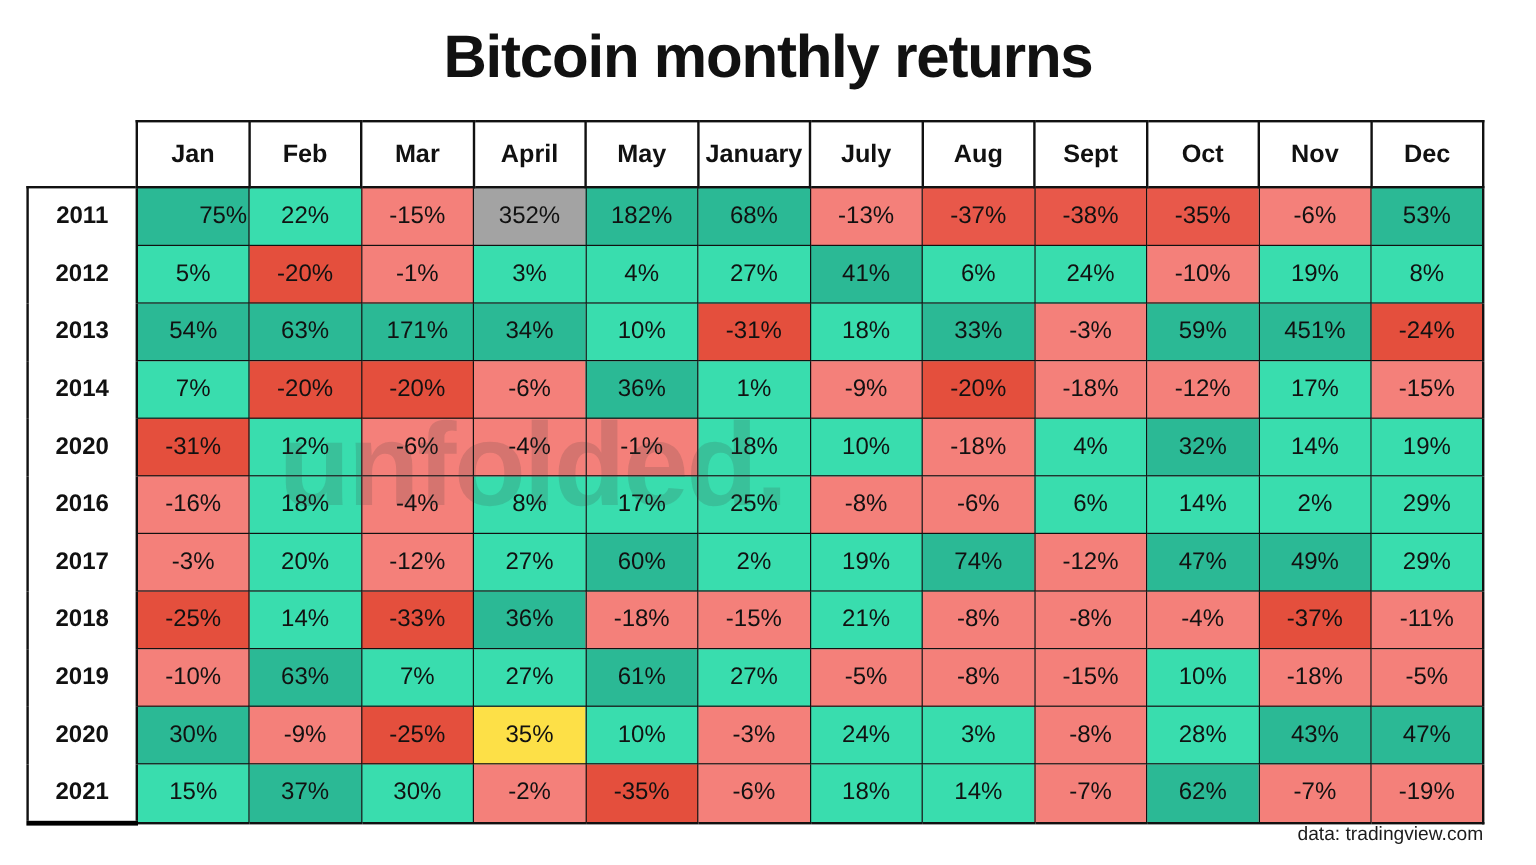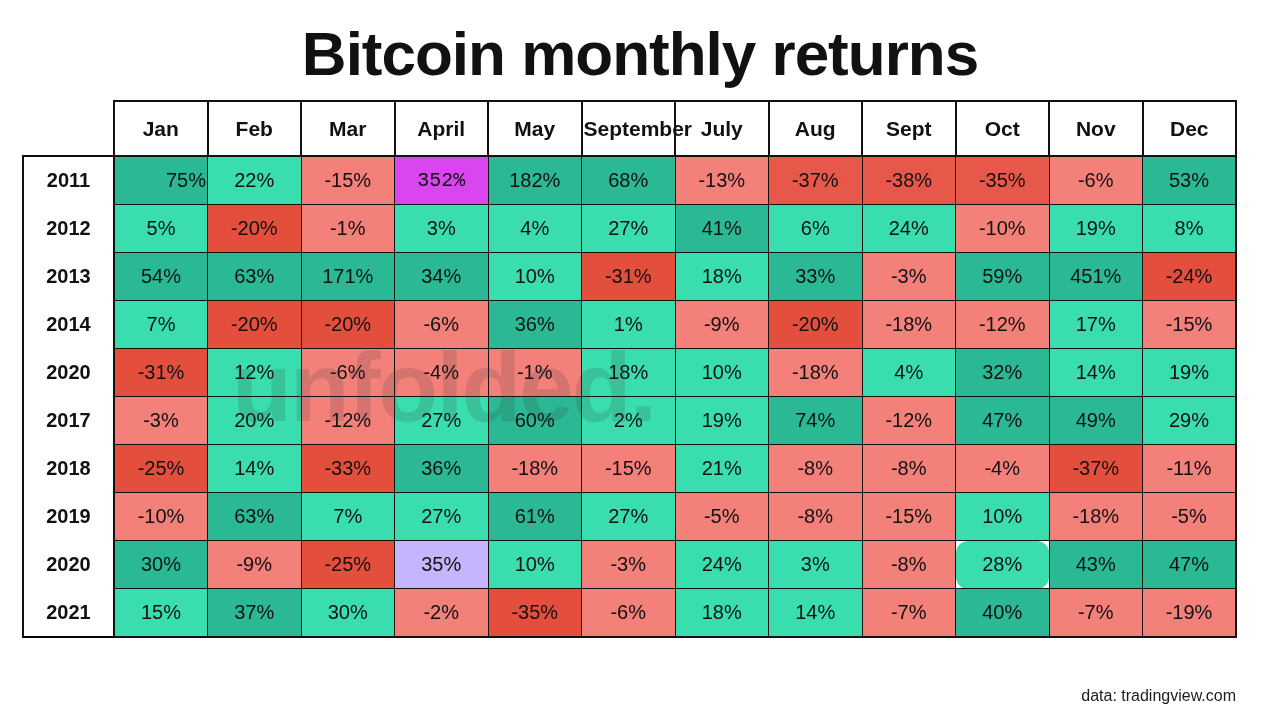--- a/index.html
+++ b/index.html
@@ -9,21 +9,21 @@
     background:#ffffff;
     font-family:"Liberation Sans", sans-serif;
     position:relative;
     overflow:hidden;
     -webkit-font-smoothing:antialiased;
   }
   #page-title{
     position:absolute;
     top:18px; left:0; width:1280px;
     text-align:center;
-    font-size:62px;
+    font-size:50px;
     font-weight:bold;
     letter-spacing:-1px;
     color:#111111;
     font-family:"Liberation Sans", sans-serif;
   }
   #table-wrap{
     position:absolute;
     left:22px; top:100px;
     width:1214px;
   }
@@ -56,21 +56,21 @@
     border-right:2px solid #111111;
     background:#ffffff;
     color:#111111;
     font-size:20px;
     font-weight:bold;
     text-align:center;
     vertical-align:middle;
     height:45px;
   }
   tr.firstrow td.year{border-top:2px solid #111111;}
-  tr.lastrow  td.year{border-bottom:2px solid #000000;}
+  tr.lastrow  td.year{border-bottom:4px solid #000000;}
 
   td.cell{
     border:1px solid #111111;
     height:45px;
     text-align:center;
     vertical-align:middle;
     font-size:20px;
     font-weight:normal;
     color:#111111;
     font-family:"Liberation Sans", sans-serif;
@@ -124,36 +124,36 @@
         <col class="monthcol">
       </colgroup>
     <thead>
       <tr>
         <th class="corner"></th>
       <th class="month">Jan</th>
           <th class="month">Feb</th>
           <th class="month">Mar</th>
           <th class="month">April</th>
           <th class="month">May</th>
-          <th class="month">September</th>
+          <th class="month">January</th>
           <th class="month">July</th>
           <th class="month">Aug</th>
           <th class="month">Sept</th>
           <th class="month">Oct</th>
           <th class="month">Nov</th>
           <th class="month">Dec</th>
         </tr>
     </thead>
     <tbody id="table-body">
         <tr class="firstrow">
           <td class="year">2011</td>
           <td class="cell firstcol" style="background: rgb(43, 185, 149); text-align: right;">75%</td>
           <td class="cell" style="background: rgb(57, 221, 174);">22%</td>
           <td class="cell" style="background: rgb(244, 128, 122);">-15%</td>
-          <td class="cell" style="background: #d946ef; font-family: Liberation Mono, monospace;">352%</td>
+          <td class="cell" style="background: #a3a3a3;">352%</td>
           <td class="cell" style="background: rgb(43, 185, 149);">182%</td>
           <td class="cell" style="background: rgb(43, 185, 149);">68%</td>
           <td class="cell" style="background: rgb(244, 128, 122);">-13%</td>
           <td class="cell" style="background: rgb(232, 88, 74);">-37%</td>
           <td class="cell" style="background: rgb(232, 88, 74);">-38%</td>
           <td class="cell" style="background: rgb(232, 88, 74);">-35%</td>
           <td class="cell" style="background: rgb(244, 128, 122);">-6%</td>
           <td class="cell lastcol" style="background: rgb(43, 185, 149);">53%</td>
         </tr>
         <tr>
@@ -210,20 +210,35 @@
           <td class="cell" style="background: rgb(244, 128, 122);">-1%</td>
           <td class="cell" style="background: rgb(57, 221, 174);">18%</td>
           <td class="cell" style="background: rgb(57, 221, 174);">10%</td>
           <td class="cell" style="background: rgb(244, 128, 122);">-18%</td>
           <td class="cell" style="background: rgb(57, 221, 174);">4%</td>
           <td class="cell" style="background: rgb(43, 185, 149);">32%</td>
           <td class="cell" style="background: rgb(57, 221, 174);">14%</td>
           <td class="cell lastcol" style="background: rgb(57, 221, 174);">19%</td>
         </tr>
         <tr>
+          <td class="year">2016</td>
+          <td class="cell firstcol" style="background: rgb(244, 128, 122);">-16%</td>
+          <td class="cell" style="background: rgb(57, 221, 174);">18%</td>
+          <td class="cell" style="background: rgb(244, 128, 122);">-4%</td>
+          <td class="cell" style="background: rgb(57, 221, 174);">8%</td>
+          <td class="cell" style="background: rgb(57, 221, 174);">17%</td>
+          <td class="cell" style="background: rgb(57, 221, 174);">25%</td>
+          <td class="cell" style="background: rgb(244, 128, 122);">-8%</td>
+          <td class="cell" style="background: rgb(244, 128, 122);">-6%</td>
+          <td class="cell" style="background: rgb(57, 221, 174);">6%</td>
+          <td class="cell" style="background: rgb(57, 221, 174);">14%</td>
+          <td class="cell" style="background: rgb(57, 221, 174);">2%</td>
+          <td class="cell lastcol" style="background: rgb(57, 221, 174);">29%</td>
+        </tr>
+        <tr>
           <td class="year">2017</td>
           <td class="cell firstcol" style="background: rgb(244, 128, 122);">-3%</td>
           <td class="cell" style="background: rgb(57, 221, 174);">20%</td>
           <td class="cell" style="background: rgb(244, 128, 122);">-12%</td>
           <td class="cell" style="background: rgb(57, 221, 174);">27%</td>
           <td class="cell" style="background: rgb(43, 185, 149);">60%</td>
           <td class="cell" style="background: rgb(57, 221, 174);">2%</td>
           <td class="cell" style="background: rgb(57, 221, 174);">19%</td>
           <td class="cell" style="background: rgb(43, 185, 149);">74%</td>
           <td class="cell" style="background: rgb(244, 128, 122);">-12%</td>
@@ -259,42 +274,42 @@
           <td class="cell" style="background: rgb(244, 128, 122);">-15%</td>
           <td class="cell" style="background: rgb(57, 221, 174);">10%</td>
           <td class="cell" style="background: rgb(244, 128, 122);">-18%</td>
           <td class="cell lastcol" style="background: rgb(244, 128, 122);">-5%</td>
         </tr>
         <tr>
           <td class="year">2020</td>
           <td class="cell firstcol" style="background: rgb(43, 185, 149);">30%</td>
           <td class="cell" style="background: rgb(244, 128, 122);">-9%</td>
           <td class="cell" style="background: rgb(228, 79, 61);">-25%</td>
-          <td class="cell" style="background: #c4b5fd;">35%</td>
+          <td class="cell" style="background: #fde047;">35%</td>
           <td class="cell" style="background: rgb(57, 221, 174);">10%</td>
           <td class="cell" style="background: rgb(244, 128, 122);">-3%</td>
           <td class="cell" style="background: rgb(57, 221, 174);">24%</td>
           <td class="cell" style="background: rgb(57, 221, 174);">3%</td>
           <td class="cell" style="background: rgb(244, 128, 122);">-8%</td>
-          <td class="cell" style="background: rgb(57, 221, 174); border-radius: 12px;">28%</td>
+          <td class="cell" style="background: rgb(57, 221, 174);">28%</td>
           <td class="cell" style="background: rgb(43, 185, 149);">43%</td>
           <td class="cell lastcol" style="background: rgb(43, 185, 149);">47%</td>
         </tr>
         <tr class="lastrow">
           <td class="year">2021</td>
           <td class="cell firstcol" style="background: rgb(57, 221, 174);">15%</td>
           <td class="cell" style="background: rgb(43, 185, 149);">37%</td>
           <td class="cell" style="background: rgb(57, 221, 174);">30%</td>
           <td class="cell" style="background: rgb(244, 128, 122);">-2%</td>
           <td class="cell" style="background: rgb(228, 79, 61);">-35%</td>
           <td class="cell" style="background: rgb(244, 128, 122);">-6%</td>
           <td class="cell" style="background: rgb(57, 221, 174);">18%</td>
           <td class="cell" style="background: rgb(57, 221, 174);">14%</td>
           <td class="cell" style="background: rgb(244, 128, 122);">-7%</td>
-          <td class="cell" style="background: rgb(43, 185, 149);">40%</td>
+          <td class="cell" style="background: rgb(43, 185, 149);">62%</td>
           <td class="cell" style="background: rgb(244, 128, 122);">-7%</td>
           <td class="cell lastcol" style="background: rgb(244, 128, 122);">-19%</td>
         </tr>
       </tbody>
   </table>
 </div>
 
 <div id="watermark">unfolded.</div>
 <div id="source-note">data: tradingview.com</div>
 

